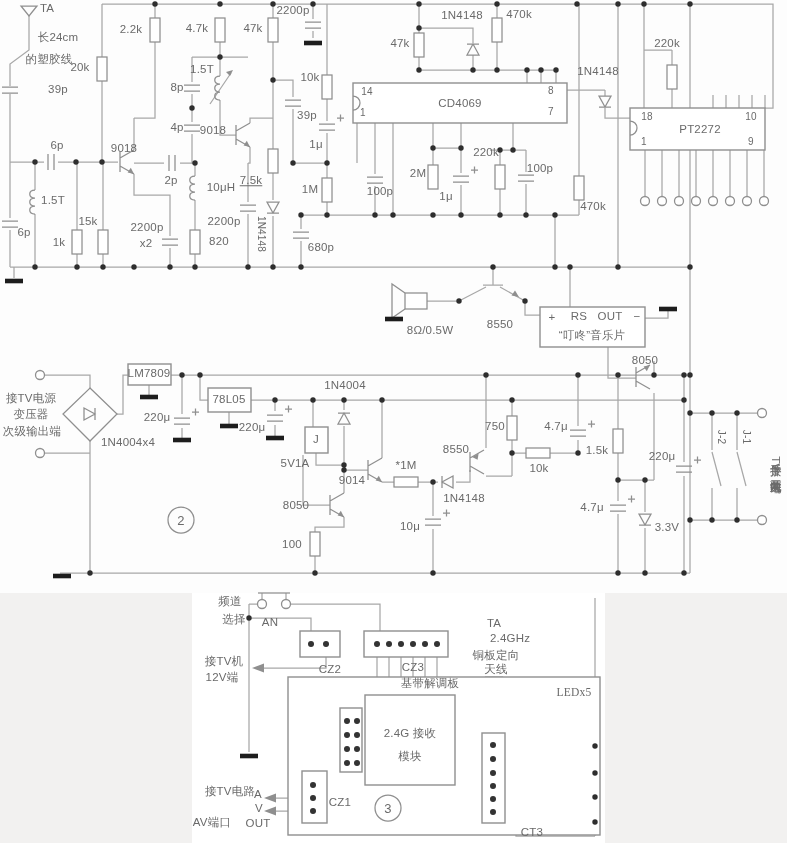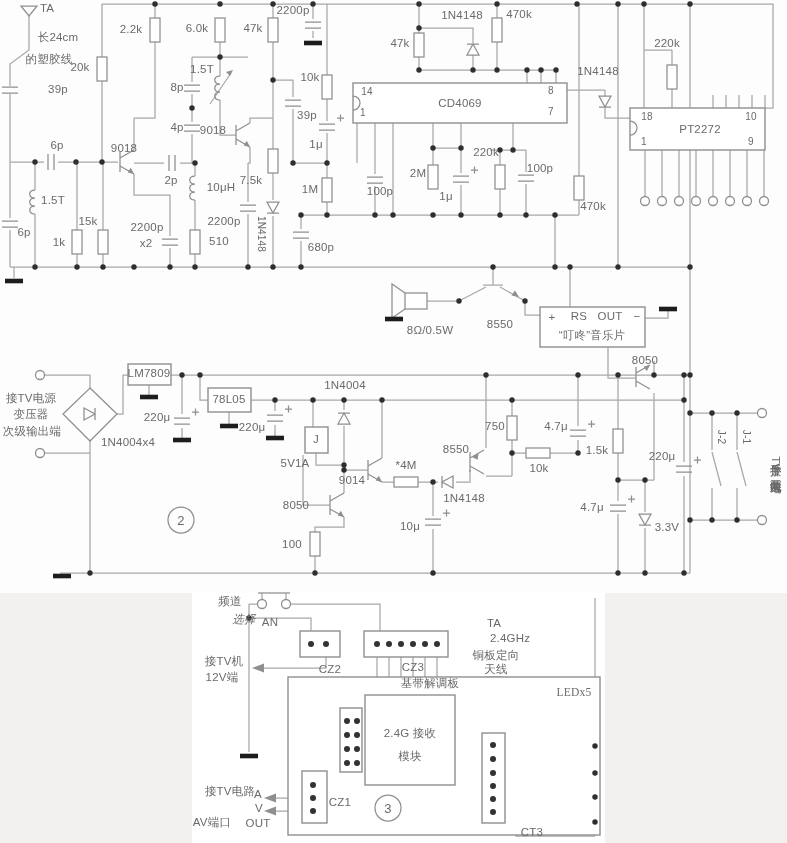--- a/index.html
+++ b/index.html
@@ -259,31 +259,31 @@
       <span class="lb" style="left: 24px; top: 233px;">6p</span>
       <span class="lb" style="left: 59px; top: 243px;">1k</span>
       <span class="lb" style="left: 88px; top: 222px;">15k</span>
       <span class="lb" style="left: 124px; top: 149px;">9018</span>
       <span class="lb" style="left: 80px; top: 68px;">20k</span>
       <span class="lb" style="left: 131px; top: 30px;">2.2k</span>
       <span class="lb" style="left: 171px; top: 181px;">2p</span>
       <span class="lb" style="left: 147px; top: 228px;">2200p</span>
       <span class="lb" style="left: 146px; top: 244px;">x2</span>
       <span class="lb" style="left: 221px; top: 188px;">10μH</span>
-      <span class="lb" style="left: 219px; top: 242px;">510</span>
+      <span class="lb" style="left: 219px; top: 242px;">820</span>
       <span class="lb" style="left: 224px; top: 222px;">2200p</span>
-      <span class="lb" style="left: 251px; top: 181px;">7.5k</span>
+      <span class="lb" style="left: 251px; top: 181px; text-decoration: underline;">7.5k</span>
       <span class="lb v s" style="left: 261px; top: 234px;">1N4148</span>
       <span class="lb" style="left: 321px; top: 248px;">680p</span>
       <span class="lb" style="left: 202px; top: 70px;">1.5T</span>
       <span class="lb" style="left: 177px; top: 88px;">8p</span>
       <span class="lb" style="left: 177px; top: 128px;">4p</span>
       <span class="lb" style="left: 213px; top: 131px;">9018</span>
       <span class="lb" style="left: 307px; top: 116px;">39p</span>
-      <span class="lb" style="left: 197px; top: 29px;">6.0k</span>
+      <span class="lb" style="left: 197px; top: 29px;">4.7k</span>
       <span class="lb" style="left: 253px; top: 29px;">47k</span>
       <span class="lb" style="left: 293px; top: 11px;">2200p</span>
       <span class="lb" style="left: 310px; top: 78px;">10k</span>
       <span class="lb" style="left: 316px; top: 145px;">1μ</span>
       <span class="lb" style="left: 310px; top: 190px;">1M</span>
       <span class="lb" style="left: 380px; top: 192px;">100p</span>
       <span class="lb" style="left: 460px; top: 104px;">CD4069</span>
       <span class="lb s" style="left: 367px; top: 92px;">14</span>
       <span class="lb s" style="left: 363px; top: 113px;">1</span>
       <span class="lb s" style="left: 551px; top: 91px;">8</span>
@@ -317,38 +317,38 @@
       <span class="lb" style="left: 128px; top: 443px;">1N4004x4</span>
       <span class="lb" style="left: 149px; top: 374px;">LM7809</span>
       <span class="lb" style="left: 157px; top: 418px;">220μ</span>
       <span class="lb b" style="left: 181px; top: 520px;">2</span>
       <span class="lb" style="left: 229px; top: 400px;">78L05</span>
       <span class="lb" style="left: 252px; top: 428px;">220μ</span>
       <span class="lb" style="left: 345px; top: 386px;">1N4004</span>
       <span class="lb" style="left: 316px; top: 440px;">J</span>
       <span class="lb" style="left: 295px; top: 464px;">5V1A</span>
       <span class="lb" style="left: 352px; top: 481px;">9014</span>
-      <span class="lb" style="left: 406px; top: 466px;">*4M</span>
+      <span class="lb" style="left: 406px; top: 466px;">*1M</span>
       <span class="lb" style="left: 296px; top: 506px;">8050</span>
       <span class="lb" style="left: 292px; top: 545px;">100</span>
       <span class="lb" style="left: 410px; top: 527px;">10μ</span>
       <span class="lb" style="left: 464px; top: 499px;">1N4148</span>
       <span class="lb" style="left: 456px; top: 450px;">8550</span>
       <span class="lb" style="left: 495px; top: 427px;">750</span>
       <span class="lb" style="left: 539px; top: 469px;">10k</span>
       <span class="lb" style="left: 556px; top: 427px;">4.7μ</span>
       <span class="lb" style="left: 597px; top: 451px;">1.5k</span>
       <span class="lb" style="left: 662px; top: 457px;">220μ</span>
       <span class="lb" style="left: 592px; top: 508px;">4.7μ</span>
       <span class="lb" style="left: 667px; top: 528px;">3.3V</span>
       <span class="lb v s" style="left: 746px; top: 437px;">J-1</span>
       <span class="lb v s" style="left: 721px; top: 437px;">J-2</span>
       <span class="lb v" style="left: 775px; top: 464px;">并接于TV电源开关两端</span>
       <span class="lb" style="left: 230px; top: 602px;">频道</span>
-      <span class="lb" style="left: 244px; top: 620px; font-style: italic;">选择</span>
+      <span class="lb" style="left: 234px; top: 620px;">选择</span>
       <span class="lb" style="left: 270px; top: 623px;">AN</span>
       <span class="lb" style="left: 330px; top: 670px;">CZ2</span>
       <span class="lb" style="left: 413px; top: 668px;">CZ3</span>
       <span class="lb" style="left: 430px; top: 684px;">基带解调板</span>
       <span class="lb" style="left: 224px; top: 662px;">接TV机</span>
       <span class="lb" style="left: 222px; top: 678px;">12V端</span>
       <span class="lb" style="left: 410px; top: 734px;">2.4G 接收</span>
       <span class="lb" style="left: 410px; top: 757px;">模块</span>
       <span class="lb" style="left: 494px; top: 624px;">TA</span>
       <span class="lb" style="left: 494px; top: 639px; margin-left: 16px;">2.4GHz</span>

